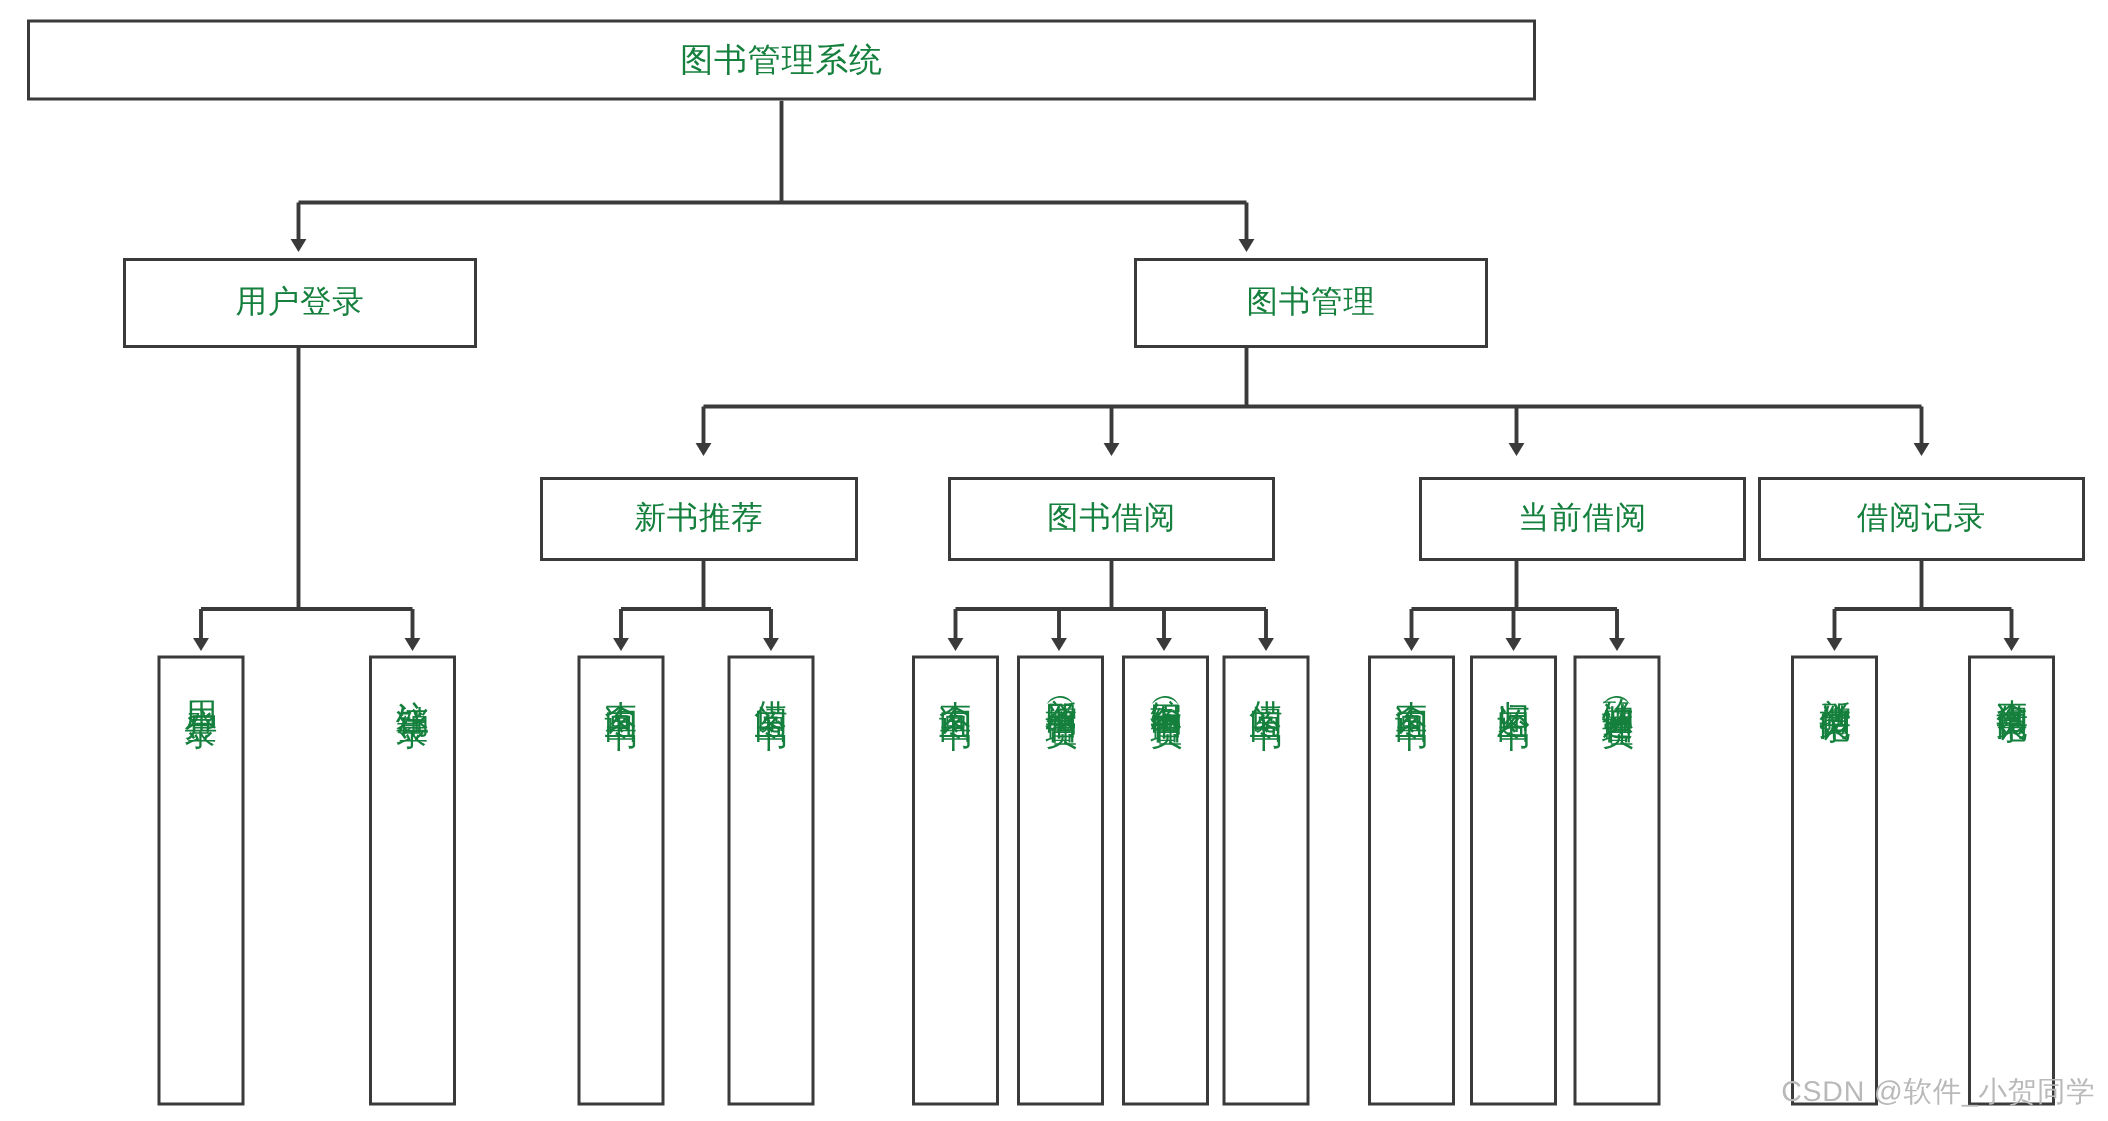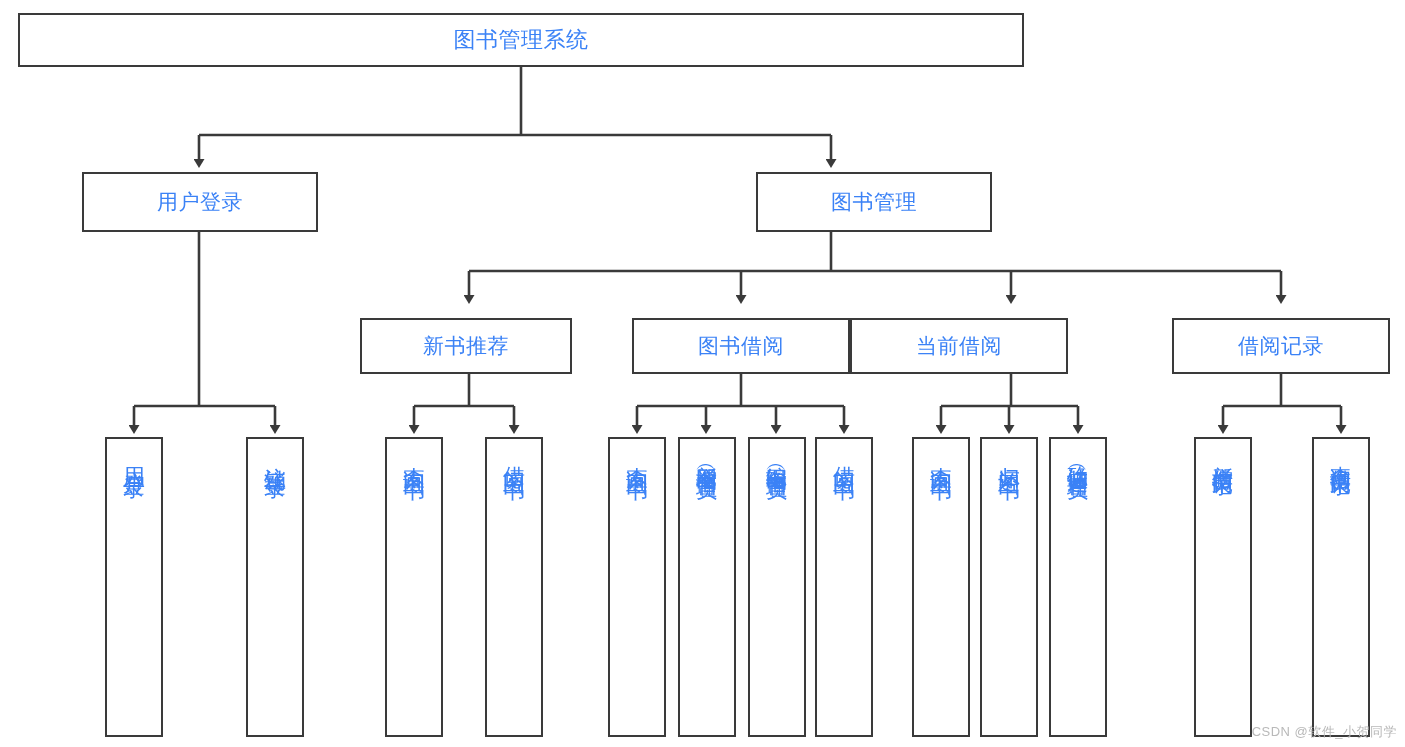--- a/index.html
+++ b/index.html
@@ -22,21 +22,21 @@
     left: 0;
     top: 0;
     width: 1405px;
     height: 747px;
   }
   .node {
     position: absolute;
     box-sizing: border-box;
     border: 2px solid #3a3a3a;
     background: #ffffff;
-    color: #3b82f6;
+    color: #15803d;
     display: flex;
     align-items: center;
     justify-content: center;
     z-index: 2;
   }
   .node .label {
     display: block;
     text-align: center;
     line-height: 1.08;
     letter-spacing: 0.5px;
@@ -64,21 +64,21 @@
     white-space: nowrap;
   }
   .node.v.tall .label {
     font-size: 21px;
     letter-spacing: 2px;
   }
   #watermark {
     position: absolute;
     right: 8px;
     bottom: 6px;
-    font-size: 13px;
+    font-size: 19px;
     color: #b9b9b9;
     z-index: 5;
     white-space: nowrap;
     letter-spacing: 0.5px;
   }
 </style>
 </head>
 <body>
 
 <div id="canvas">
@@ -144,21 +144,21 @@
   <div class="node h" style="left:712px; top:172px; width:236px; height:60px;margin-left:44px;">
     <span class="label">图书管理</span>
   </div>
 
   <div class="node h" style="left:360px; top:318px; width:212px; height:56px;">
     <span class="label">新书推荐</span>
   </div>
   <div class="node h" style="left:632px; top:318px; width:218px; height:56px;">
     <span class="label">图书借阅</span>
   </div>
-  <div class="node h" style="left:850px; top:318px; width:218px; height:56px;">
+  <div class="node h" style="left:946px; top:318px; width:218px; height:56px;">
     <span class="label">当前借阅</span>
   </div>
   <div class="node h" style="left:1172px; top:318px; width:218px; height:56px;">
     <span class="label">借阅记录</span>
   </div>
 
   <div class="node v" style="left:105px; top:437px; width:58px; height:300px;">
     <span class="label">用户登录</span>
   </div>
   <div class="node v" style="left:246px; top:437px; width:58px; height:300px;">

